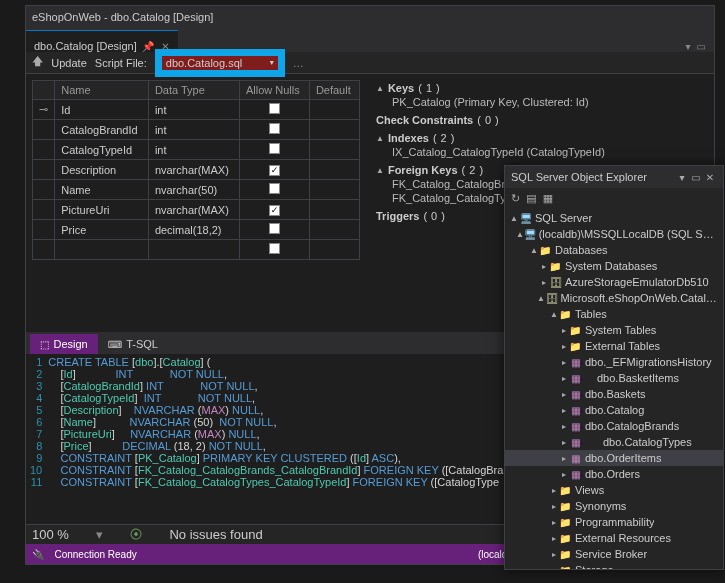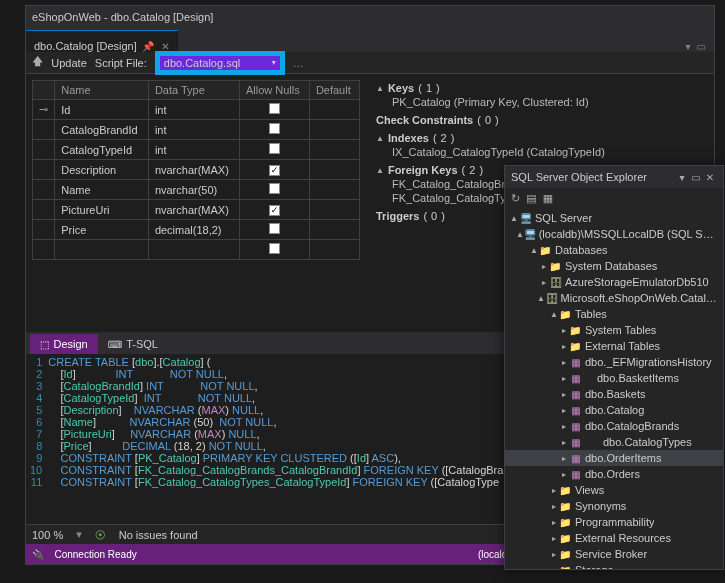--- a/index.html
+++ b/index.html
@@ -9,21 +9,21 @@
 .titlebar { height: 22px; background: #2d2d30; display: flex; align-items: center; padding: 0 6px; font-size: 11px; color: #ccc; text-align: center; }
 .titlebar-spacer { flex: 1; }
 
 .doc-tabs { height: 24px; background: #2d2d30; display: flex; align-items: flex-end; }
 .doc-tab { height: 22px; background: #1e1e1e; padding: 0 8px; font-size: 11px; color: #ccc; display: flex; align-items: flex-end; gap: 6px; border-top: 1px solid #007acc; }
 .doc-tab .close { color: #888; font-size: 10px; }
 .doc-tabs-right { flex:1; display:flex; justify-content:flex-end; align-items:center; padding-right:8px; gap:6px; }
 
 .toolbar { height: 22px; background: #252526; display: flex; align-items: center; padding: 0 6px; font-size: 11px; color: #ccc; gap: 8px; border-bottom: 1px solid #3f3f46; }
 .toolbar .up-icon { color: #aaa; }
-.toolbar .dropdown { background: #6d28d9; border: 5px solid #0ea5e9; padding: 1px 4px; min-width: 130px; display: flex; justify-content: space-between; align-items: center; }
+.toolbar .dropdown { background: #7f1d1d; border: 7px solid #0ea5e9; padding: 1px 4px; min-width: 130px; display: flex; justify-content: space-between; align-items: center; }
 
 .design-area { flex: 1; display: flex; min-height: 0; }
 .cols-panel { width: 340px; padding: 6px; }
 .cols-table { width: 100%; border-collapse: collapse; font-size: 11px; color: #ccc; }
 .cols-table th { text-align: left; font-weight: normal; color: #999; border: 1px solid #3f3f46; padding: 3px 6px; background: #252526; }
 .cols-table td { border: 1px solid #3f3f46; padding: 3px 6px; }
 .cols-table .key-cell { width: 20px; text-align: center; color: #999; }
 .cols-table .chk-cell { text-align: center; }
 .chk { width: 11px; height: 11px; background: #fff; display: inline-block; border: 1px solid #888; font-size: 9px; line-height: 9px; text-align: center; color: #000; }
 
@@ -40,21 +40,21 @@
 .pane-tab-icon { font-size: 10px; }
 
 .sql-pane { height: 170px; background: #1e1e1e; font-family: Consolas, monospace; font-size: 11px; display: flex; overflow: hidden; }
 .gutter { background: #1e1e1e; color: #2b91af; text-align: right; padding: 2px 6px 2px 4px; user-select: none; }
 .code { padding: 2px 0; white-space: pre; color: #d4d4d4; overflow: hidden; }
 .kw { color: #569cd6; }
 .ty { color: #569cd6; }
 .id { color: #4ec9b0; }
 .str { color: #c586c0; }
 
-.statusbar { height: 20px; background: #252526; border-top: 1px solid #3f3f46; display: flex; align-items: center; font-size: 11px; color: #ccc; padding: 0 6px; gap: 13px; }
+.statusbar { height: 20px; background: #252526; border-top: 1px solid #3f3f46; display: flex; align-items: center; font-size: 13px; color: #ccc; padding: 0 6px; gap: 27px; }
 .statusbar .spacer { flex: 1; }
 .conn-bar { height: 20px; background: #68217a; display: flex; align-items: center; font-size: 10px; color: #fff; padding: 0 6px; gap: 10px; }
 .conn-bar .spacer { flex:1; }
 
 
 .explorer { position: absolute; right: 1px; top: 165px; width: 220px; height: 405px; background: #252526; border: 1px solid #3f3f46; display: flex; flex-direction: column; box-shadow: 0 0 12px rgba(0,0,0,0.6); }
 .explorer-title { height: 22px; background: #2d2d30; color: #ccc; font-size: 11px; display: flex; align-items: center; padding: 0 6px; }
 .explorer-title .spacer { flex:1; }
 .explorer-title .btn { width: 14px; text-align: center; color: #aaa; font-size: 10px; }
 .explorer-tb { height: 20px; display: flex; align-items: center; gap: 6px; padding: 0 6px; color: #aaa; font-size: 11px; }

